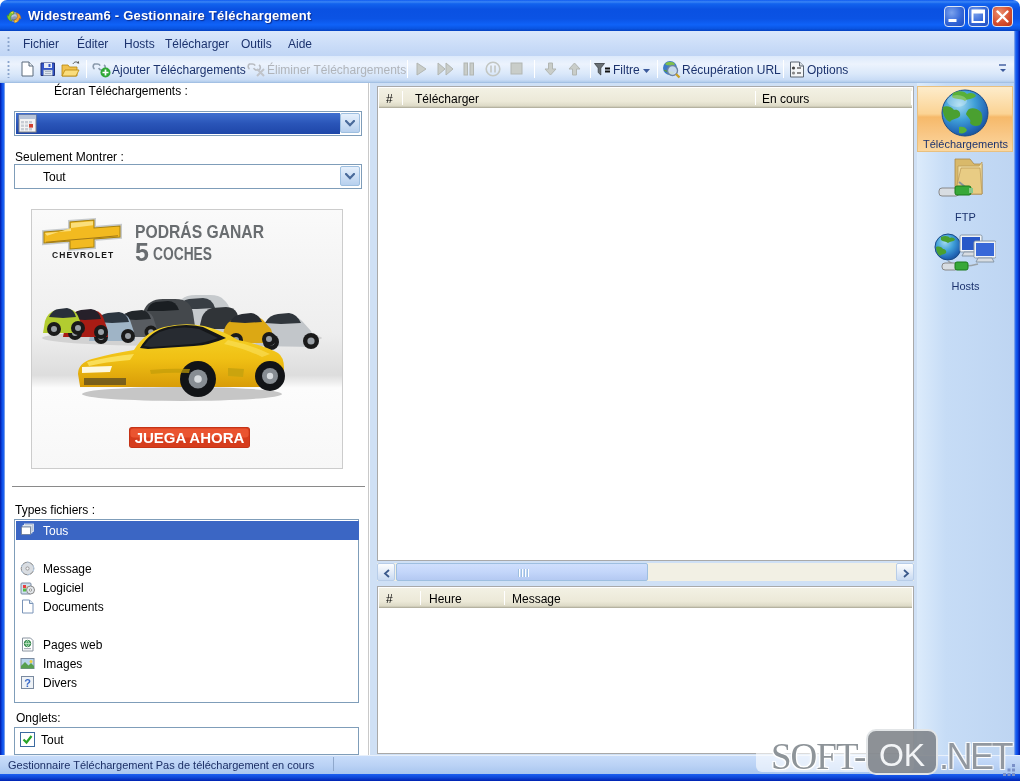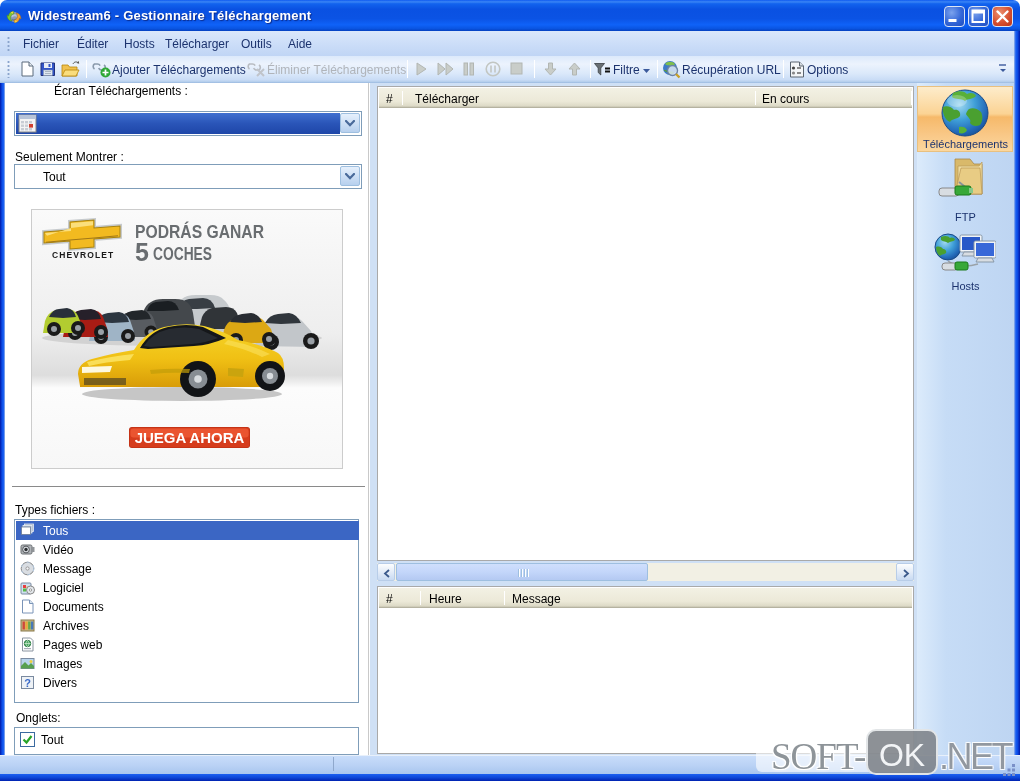--- a/index.html
+++ b/index.html
@@ -395,29 +395,20 @@
   <div class="litem" style="top:1px; background:#3b66c4; color:#fff;">
     <svg class="licon" viewBox="0 0 15 15">
         <g stroke="#e8eef6" stroke-width=".8">
           <rect x="4.5" y="1" width="9" height="7.5" fill="#9aa8c0"></rect>
           <rect x="3" y="2.5" width="9" height="7.5" fill="#b8c4d6"></rect>
           <rect x="1.5" y="4" width="9" height="7.5" fill="#fff" stroke="#6a7a94"></rect>
         </g>
       </svg>
     <span class="txt">Tous</span>
   </div>
-  <div class="litem" style="top:20px;">
-    <svg class="licon" viewBox="0 0 15 15">
-        <rect x="1" y="3" width="11" height="9" rx="1.5" fill="#b0b4b8" stroke="#6a6e72"></rect>
-        <circle cx="6" cy="7.5" r="3.4" fill="#d8dce0" stroke="#55585c"></circle>
-        <circle cx="6" cy="7.5" r="1.7" fill="#2a2d30"></circle>
-        <rect x="12" y="5" width="2.5" height="5" fill="#909498"></rect>
-      </svg>
-    <span class="txt">Vidéo</span>
-  </div>
   <div class="litem" style="top:39px;">
     <svg class="licon" viewBox="0 0 15 15">
         <circle cx="7.5" cy="7.5" r="6.3" fill="#d9dde2" stroke="#888"></circle>
         <circle cx="7.5" cy="7.5" r="6.3" fill="none" stroke="#b8d0e8" stroke-width="1" stroke-dasharray="3 4"></circle>
         <circle cx="7.5" cy="7.5" r="1.6" fill="#f4f6f8" stroke="#999"></circle>
       </svg>
     <span class="txt">Message</span>
   </div>
   <div class="litem" style="top:58px;">
     <svg class="licon" viewBox="0 0 15 15">
@@ -429,30 +420,20 @@
         <circle cx="10.5" cy="10" r="1.2" fill="#fff" stroke="#999"></circle>
       </svg>
     <span class="txt">Logiciel</span>
   </div>
   <div class="litem" style="top:77px;">
     <svg class="licon" viewBox="0 0 15 15">
         <path d="M2.5 1h7l3.5 3.5V14h-10.5z" fill="#fff" stroke="#7a94b8"></path>
         <path d="M9.5 1v3.5H13" fill="#d8e4f0" stroke="#7a94b8"></path>
       </svg>
     <span class="txt">Documents</span>
-  </div>
-  <div class="litem" style="top:96px;">
-    <svg class="licon" viewBox="0 0 15 15">
-        <rect x="1" y="2" width="13" height="11" fill="#c8b888" stroke="#887848"></rect>
-        <rect x="2.5" y="3.5" width="2.4" height="8" fill="#d04838"></rect>
-        <rect x="5.3" y="3.5" width="2.4" height="8" fill="#e8a838"></rect>
-        <rect x="8.1" y="3.5" width="2.4" height="8" fill="#68a848"></rect>
-        <rect x="10.9" y="3.5" width="2.4" height="8" fill="#4878b8"></rect>
-      </svg>
-    <span class="txt">Archives</span>
   </div>
   <div class="litem" style="top:115px;">
     <svg class="licon" viewBox="0 0 15 15">
         <path d="M2.5 1h8l2.5 2.5V14h-10.5z" fill="#fff" stroke="#8a94a0"></path>
         <circle cx="7.5" cy="6.5" r="3.2" fill="#48a860" stroke="#2a7a40"></circle>
         <path d="M4.5 6.5h6M7.5 3.3c-2 2-2 4.5 0 6.4M7.5 3.3c2 2 2 4.5 0 6.4" stroke="#d8ecd8" stroke-width=".7" fill="none"></path>
         <rect x="4" y="11" width="7" height="1.2" fill="#a8b0b8"></rect>
       </svg>
     <span class="txt">Pages web</span>
   </div>
@@ -573,20 +554,21 @@
     <path d="M14 32c8 6 20 6 30 3" stroke="#9aa2a8" stroke-width="1.5" fill="none"></path>
     <rect x="8" y="34" width="16" height="7" rx="3" fill="#d8dde2" stroke="#888"></rect>
     <rect x="21" y="33" width="13" height="8" rx="2" fill="#38a838" stroke="#1a7a1a"></rect>
   </svg>
   <div class="sbtext" style="top:197px;">Hosts</div>
 </div>
 
 <div class="abs" id="statusbar">
     <div style="position:absolute;left:0;top:0;width:100%;height:1px;background:#e8f0fb;"></div>
     <div style="position:absolute;left:333px;top:2px;width:1px;height:14px;background:#8fa8cc;"></div>
+  <span style="position:absolute; left:8px; top:4px;">Gestionnaire Téléchargement Pas de téléchargement en cours</span>
 </div>
 
 <div class="abs" style="left:756px; top:727px; width:158px; height:45px; background:rgba(255,255,255,.6); border-radius:6px; z-index:50;"></div>
 <div class="abs" id="wm" style="left:771px; top:735px; z-index:51; font-size:37px; color:#8e9499; letter-spacing:-1px; text-shadow:-1px -1px 0 #fff,1px -1px 0 #fff,-1px 1px 0 #fff,1px 1px 0 #fff, 0 0 4px #fff;font-family:Liberation Serif, serif;">SOFT-</div>
 <div class="abs" style="left:866px; top:729px; width:72px; height:46px; background:rgba(125,130,135,.88); border:2px solid rgba(235,238,240,.9); border-radius:10px; z-index:51;">
   <div style="position:absolute; left:0; right:0; top:6px; text-align:center; font-size:32px; color:#f2f4f6;">OK</div>
 </div>
 <div class="abs" style="left:939px; top:736px; z-index:51; font-size:36px; color:#9298a0; letter-spacing:-2.5px; text-shadow:-1px -1px 0 rgba(255,255,255,.8),1px -1px 0 rgba(255,255,255,.8),-1px 1px 0 rgba(255,255,255,.8),1px 1px 0 rgba(255,255,255,.8);">.NET</div>
 <svg class="abs" style="left:1002px; top:764px; z-index:52" width="14" height="12" viewBox="0 0 14 12">
     <g fill="#7a90c8">

